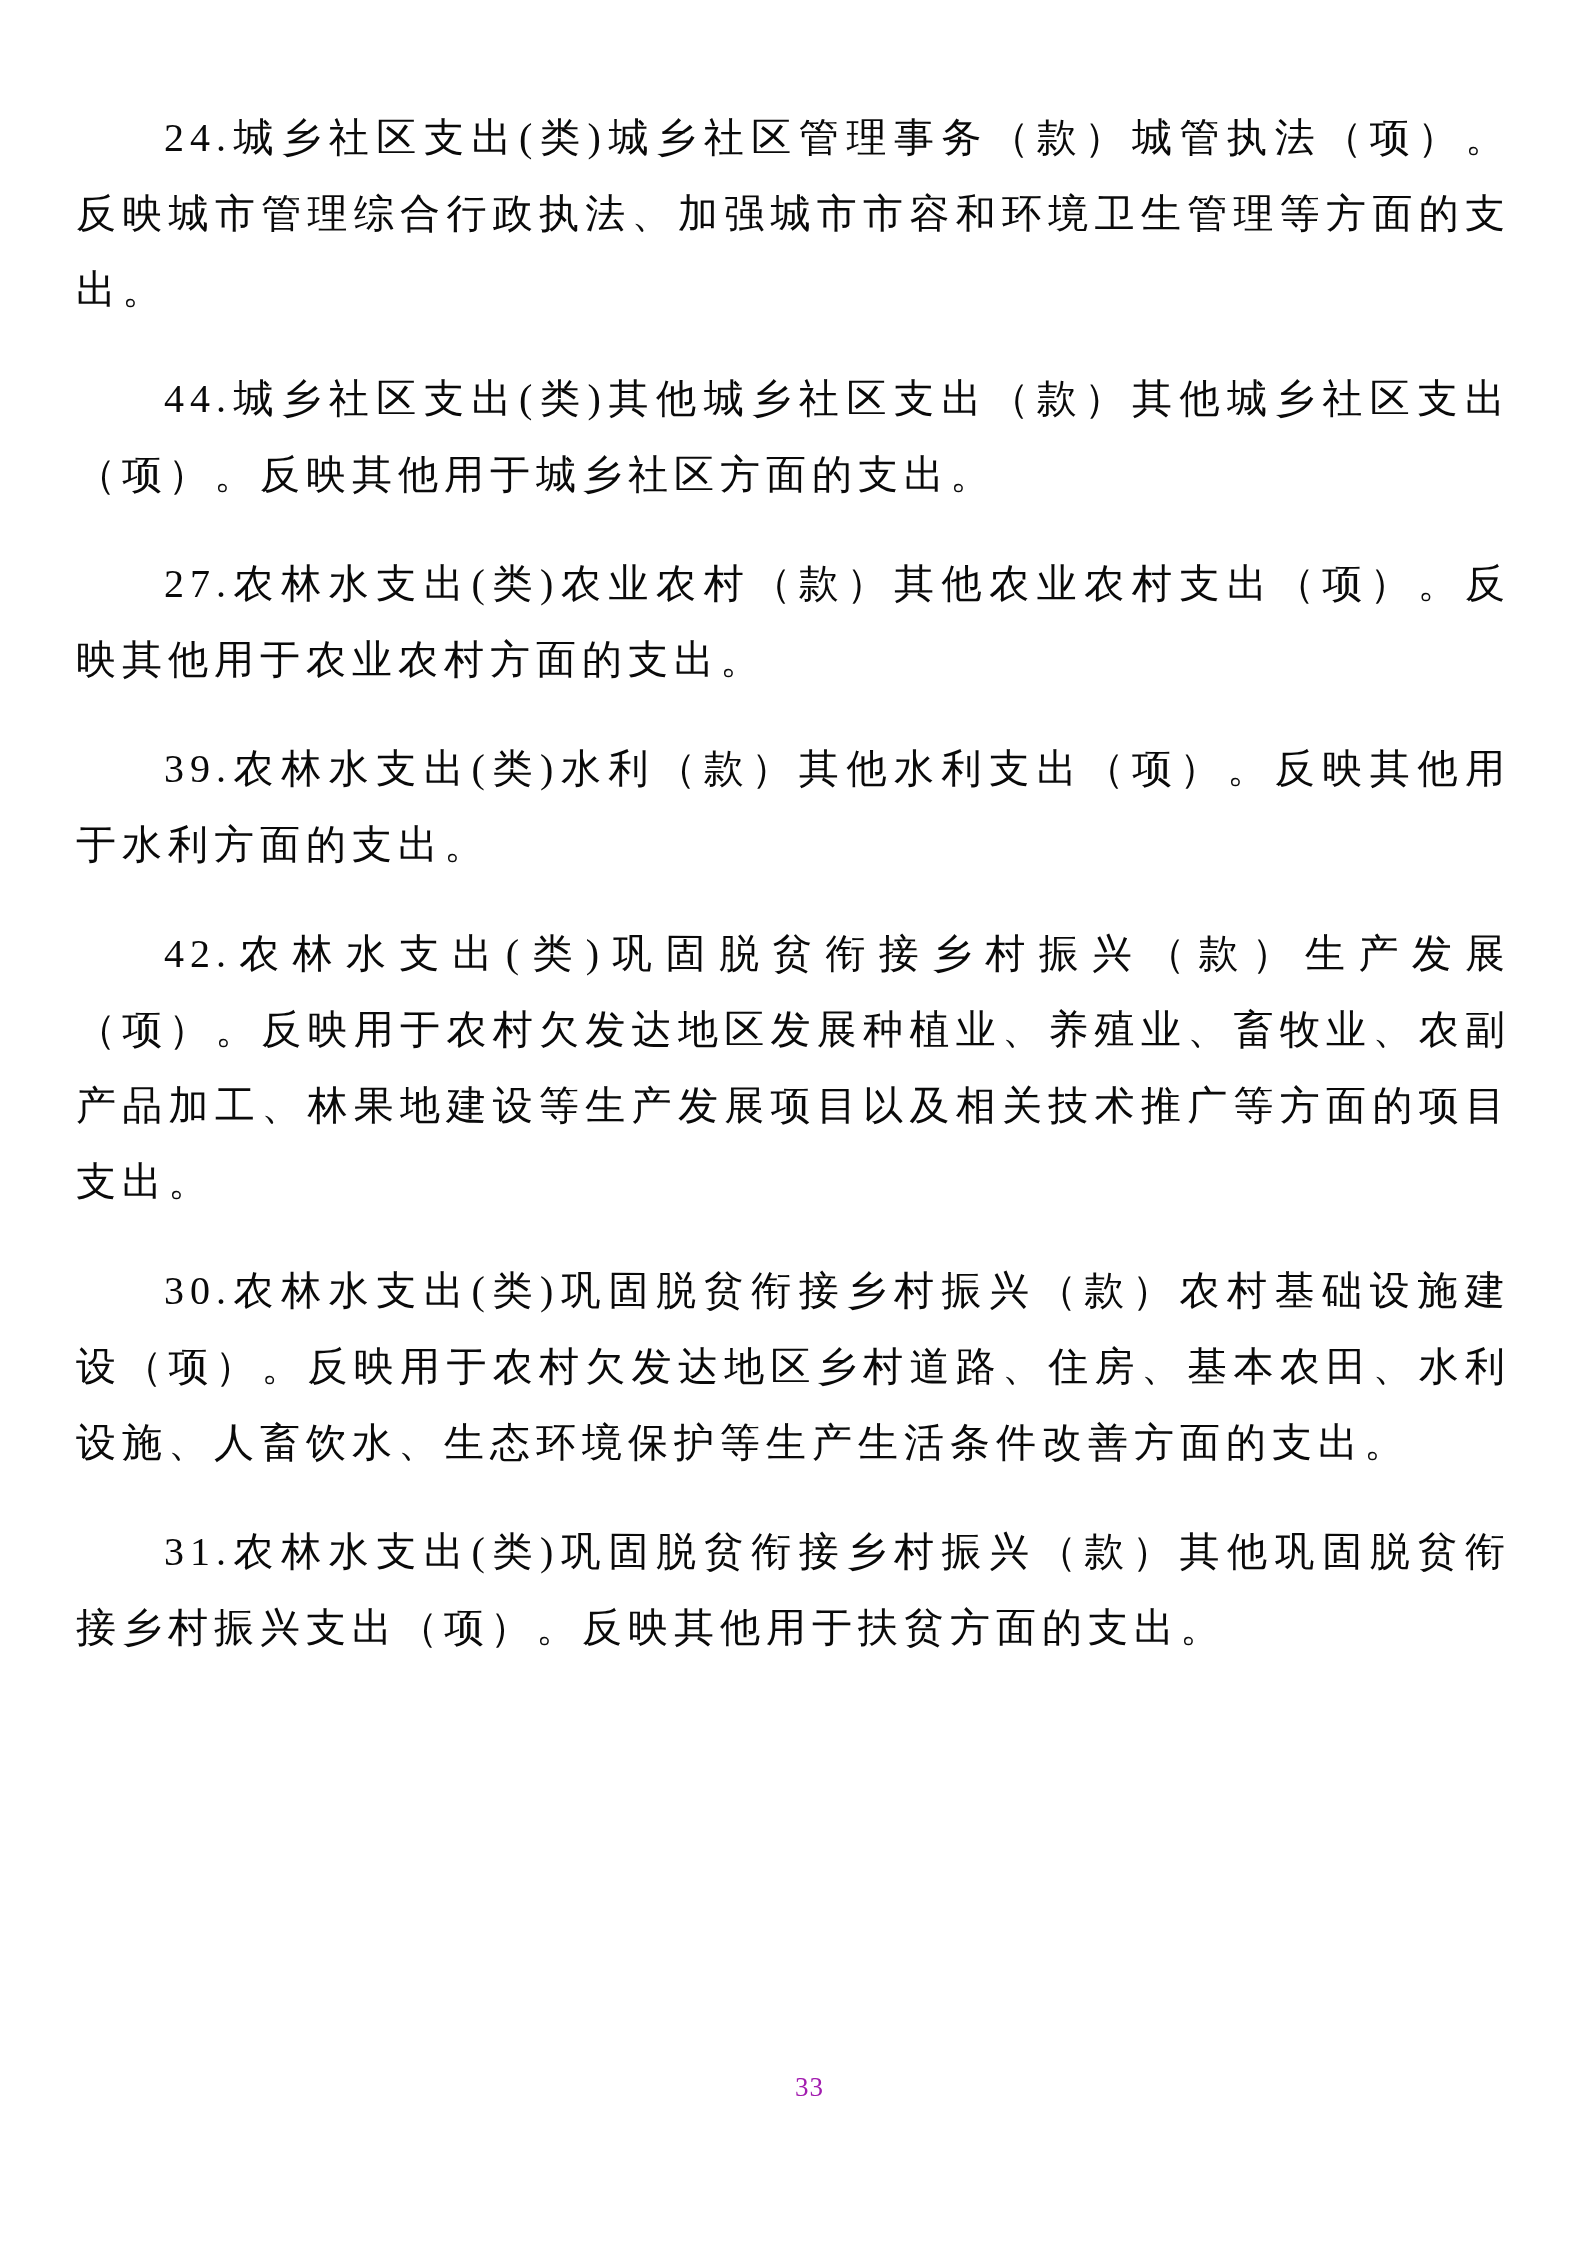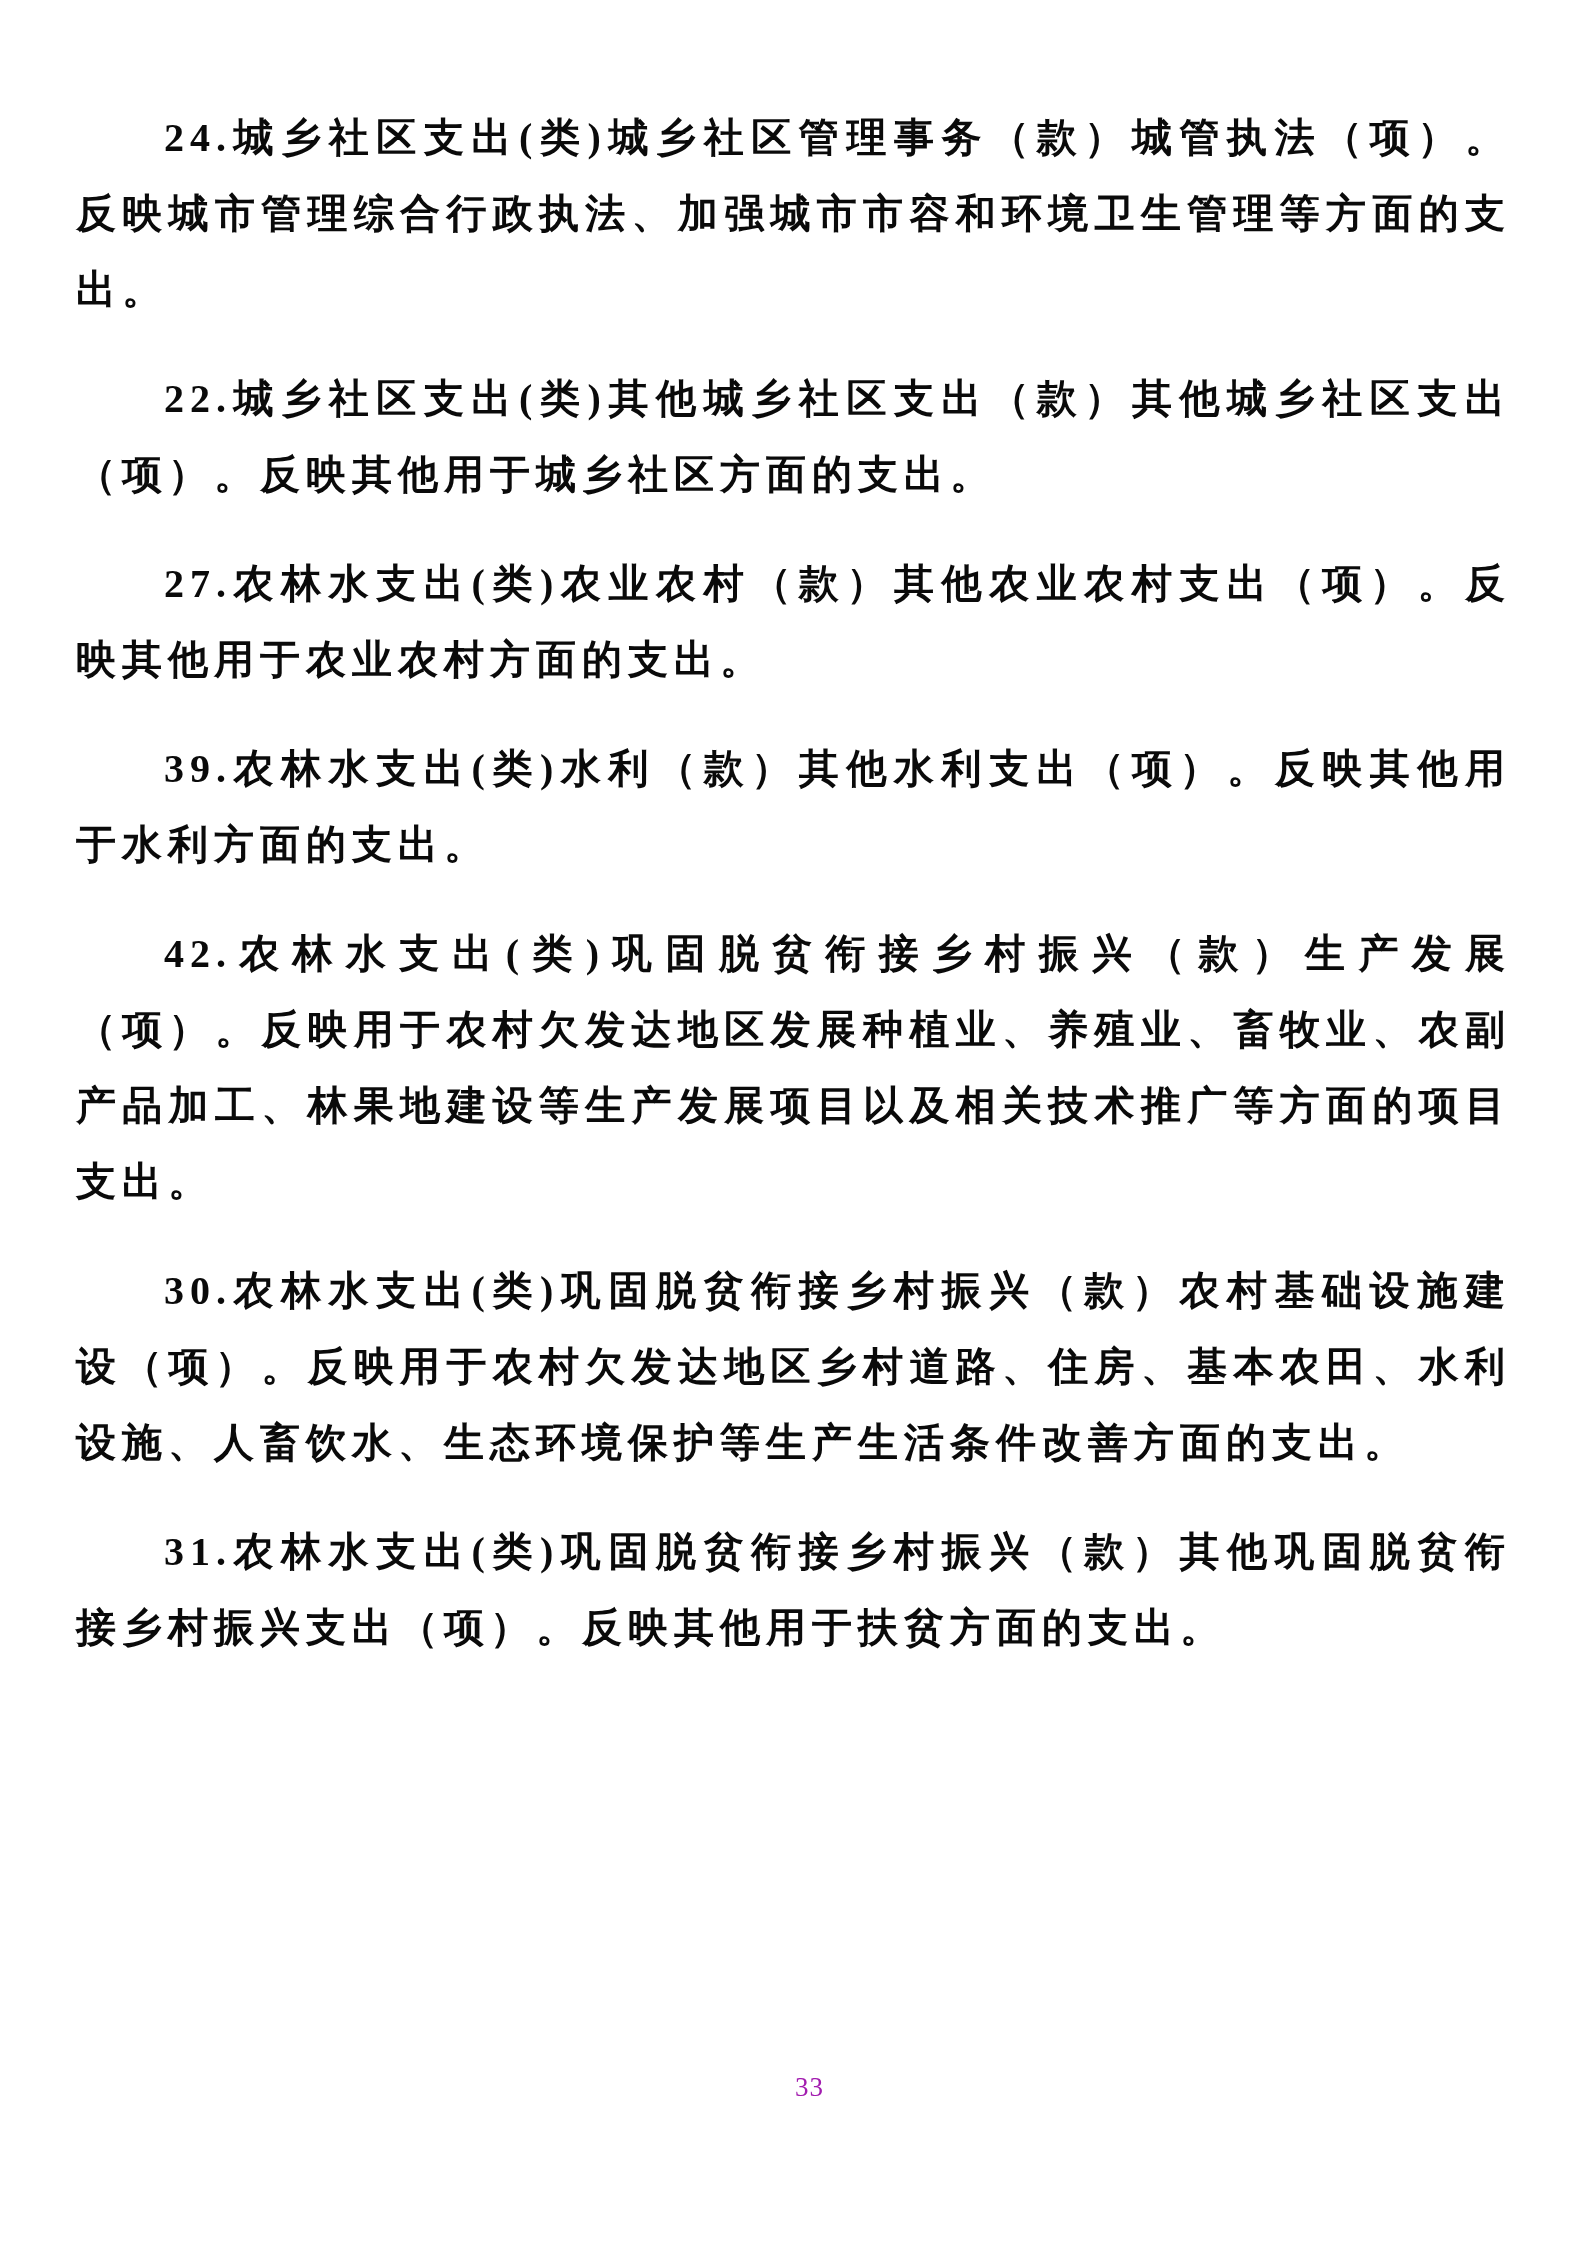--- a/index.html
+++ b/index.html
@@ -11,21 +11,20 @@
     position: relative;
     width: 1587px;
     height: 2245px;
     background: #ffffff;
     color: #0a0a0a;
     font-family: "Liberation Serif", "DejaVu Serif", serif;
     overflow: hidden;
   }
   .content {
     padding: 100px 76px 0 76px;
-    font-weight: bold;
   }
   p.para {
     margin: 0 0 33px 0;
     font-size: 40px;
     line-height: 76px;
     letter-spacing: 6px;
     text-align: justify;
     text-justify: inter-character;
     text-indent: 88px;
     word-break: break-all;
@@ -41,21 +40,21 @@
     letter-spacing: 1px;
     color: #a21caf;
   }
 </style>
 </head>
 <body>
 
 <div class="sheet">
   <div class="content">
     <p class="para">24.城乡社区支出(类)城乡社区管理事务（款）城管执法（项）。反映城市管理综合行政执法、加强城市市容和环境卫生管理等方面的支出。</p>
-    <p class="para">22.城乡社区支出(类)其他城乡社区支出（款）其他城乡社区支出（项）。反映其他用于城乡社区方面的支出。</p>
+    <p class="para">44.城乡社区支出(类)其他城乡社区支出（款）其他城乡社区支出（项）。反映其他用于城乡社区方面的支出。</p>
     <p class="para">27.农林水支出(类)农业农村（款）其他农业农村支出（项）。反映其他用于农业农村方面的支出。</p>
     <p class="para">39.农林水支出(类)水利（款）其他水利支出（项）。反映其他用于水利方面的支出。</p>
     <p class="para">42.农林水支出(类)巩固脱贫衔接乡村振兴（款）生产发展（项）。反映用于农村欠发达地区发展种植业、养殖业、畜牧业、农副产品加工、林果地建设等生产发展项目以及相关技术推广等方面的项目支出。</p>
     <p class="para">30.农林水支出(类)巩固脱贫衔接乡村振兴（款）农村基础设施建设（项）。反映用于农村欠发达地区乡村道路、住房、基本农田、水利设施、人畜饮水、生态环境保护等生产生活条件改善方面的支出。</p>
     <p class="para">31.农林水支出(类)巩固脱贫衔接乡村振兴（款）其他巩固脱贫衔接乡村振兴支出（项）。反映其他用于扶贫方面的支出。</p>
   </div>
   <div class="page-num">33</div>
 </div>
 
 </body></html>

